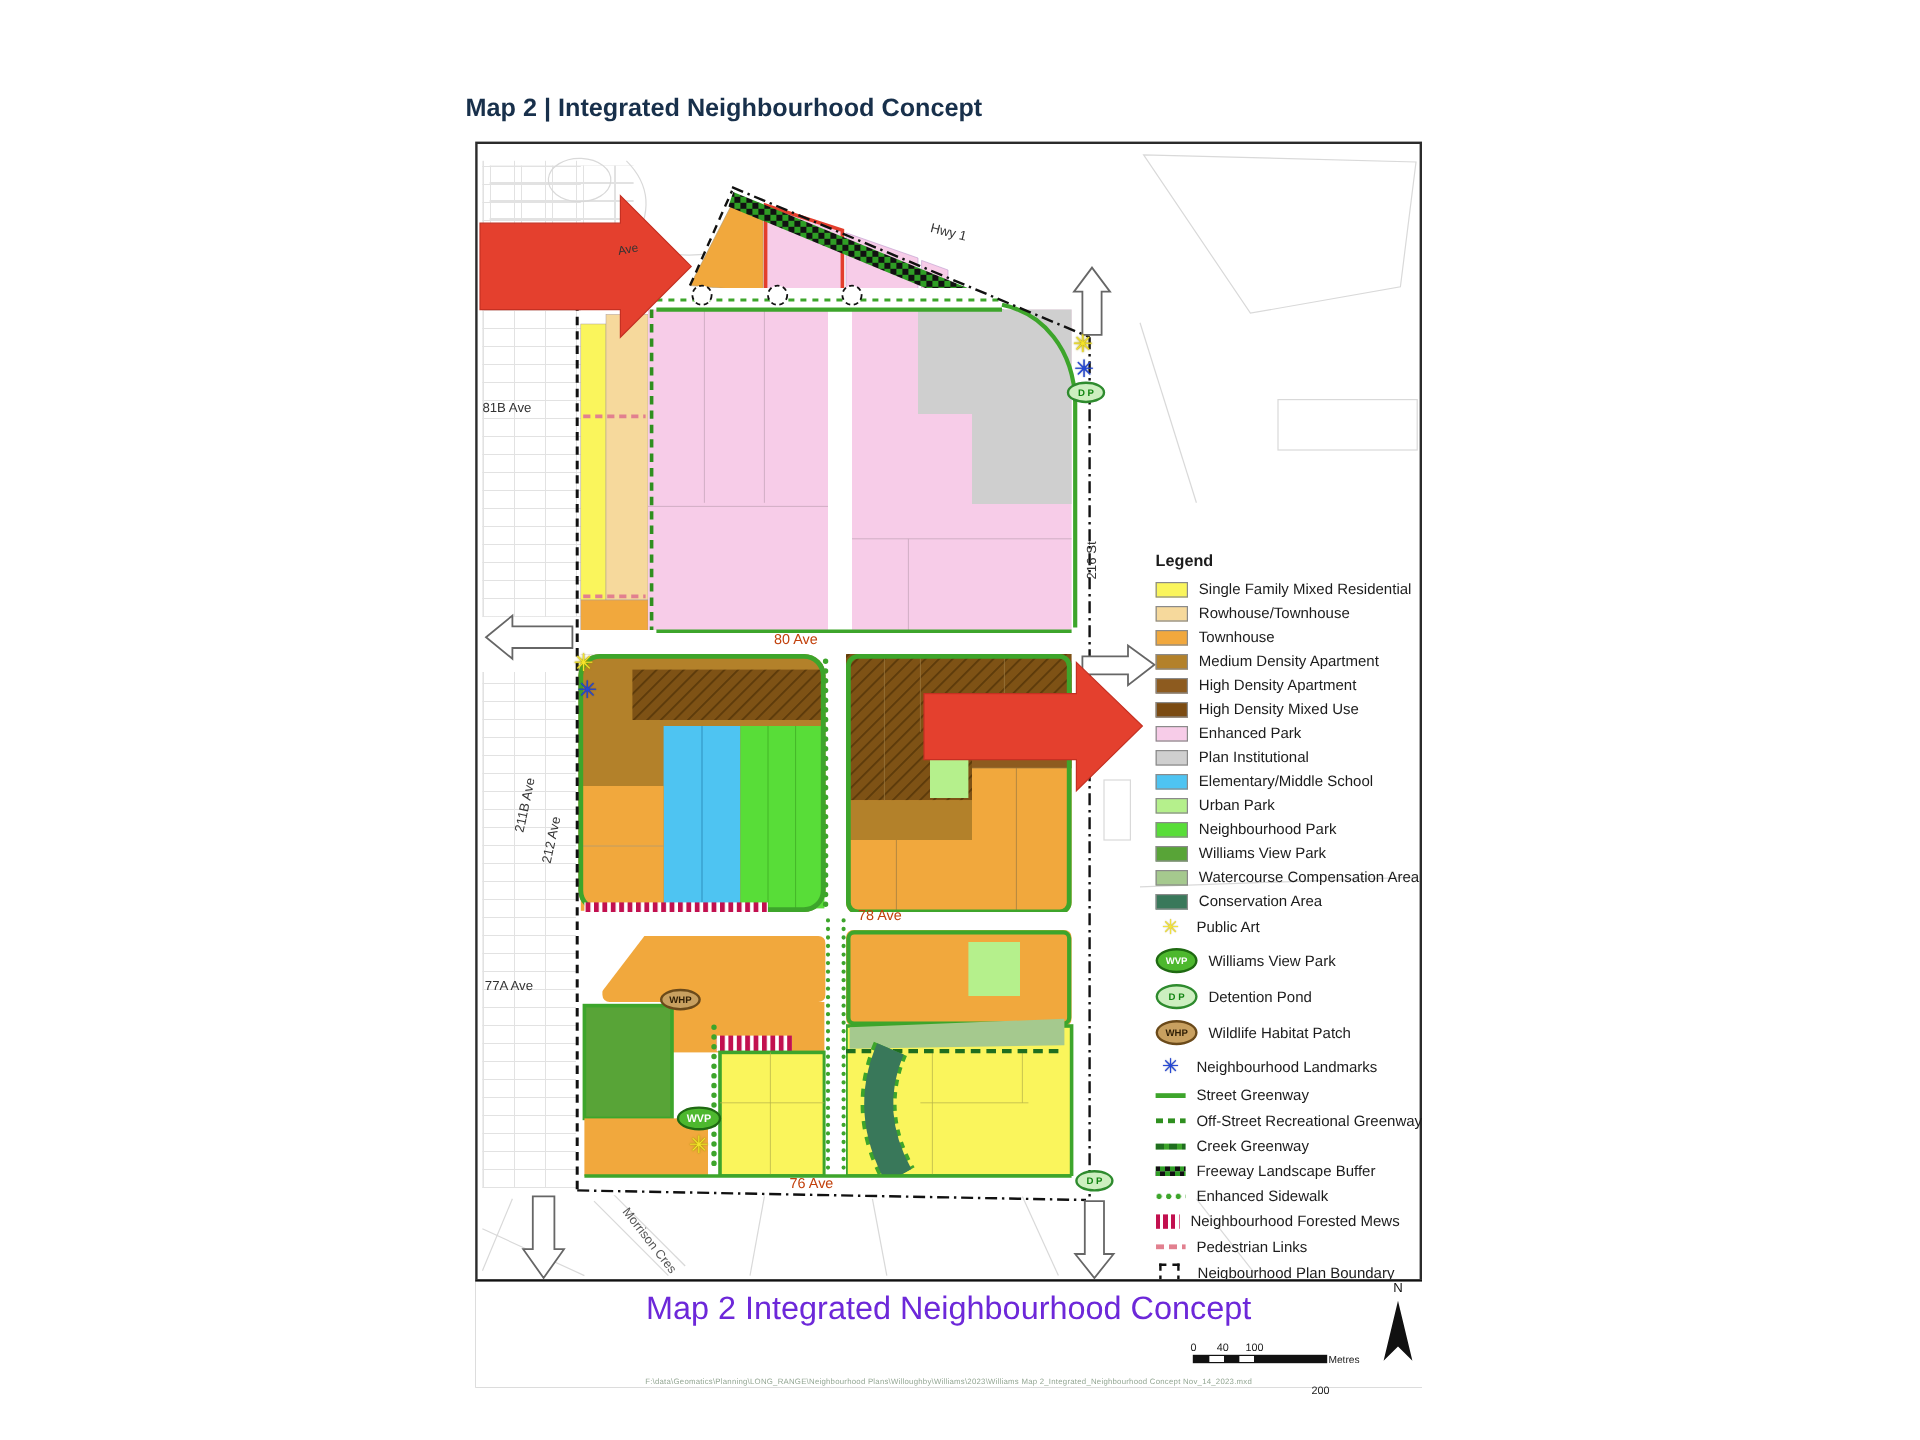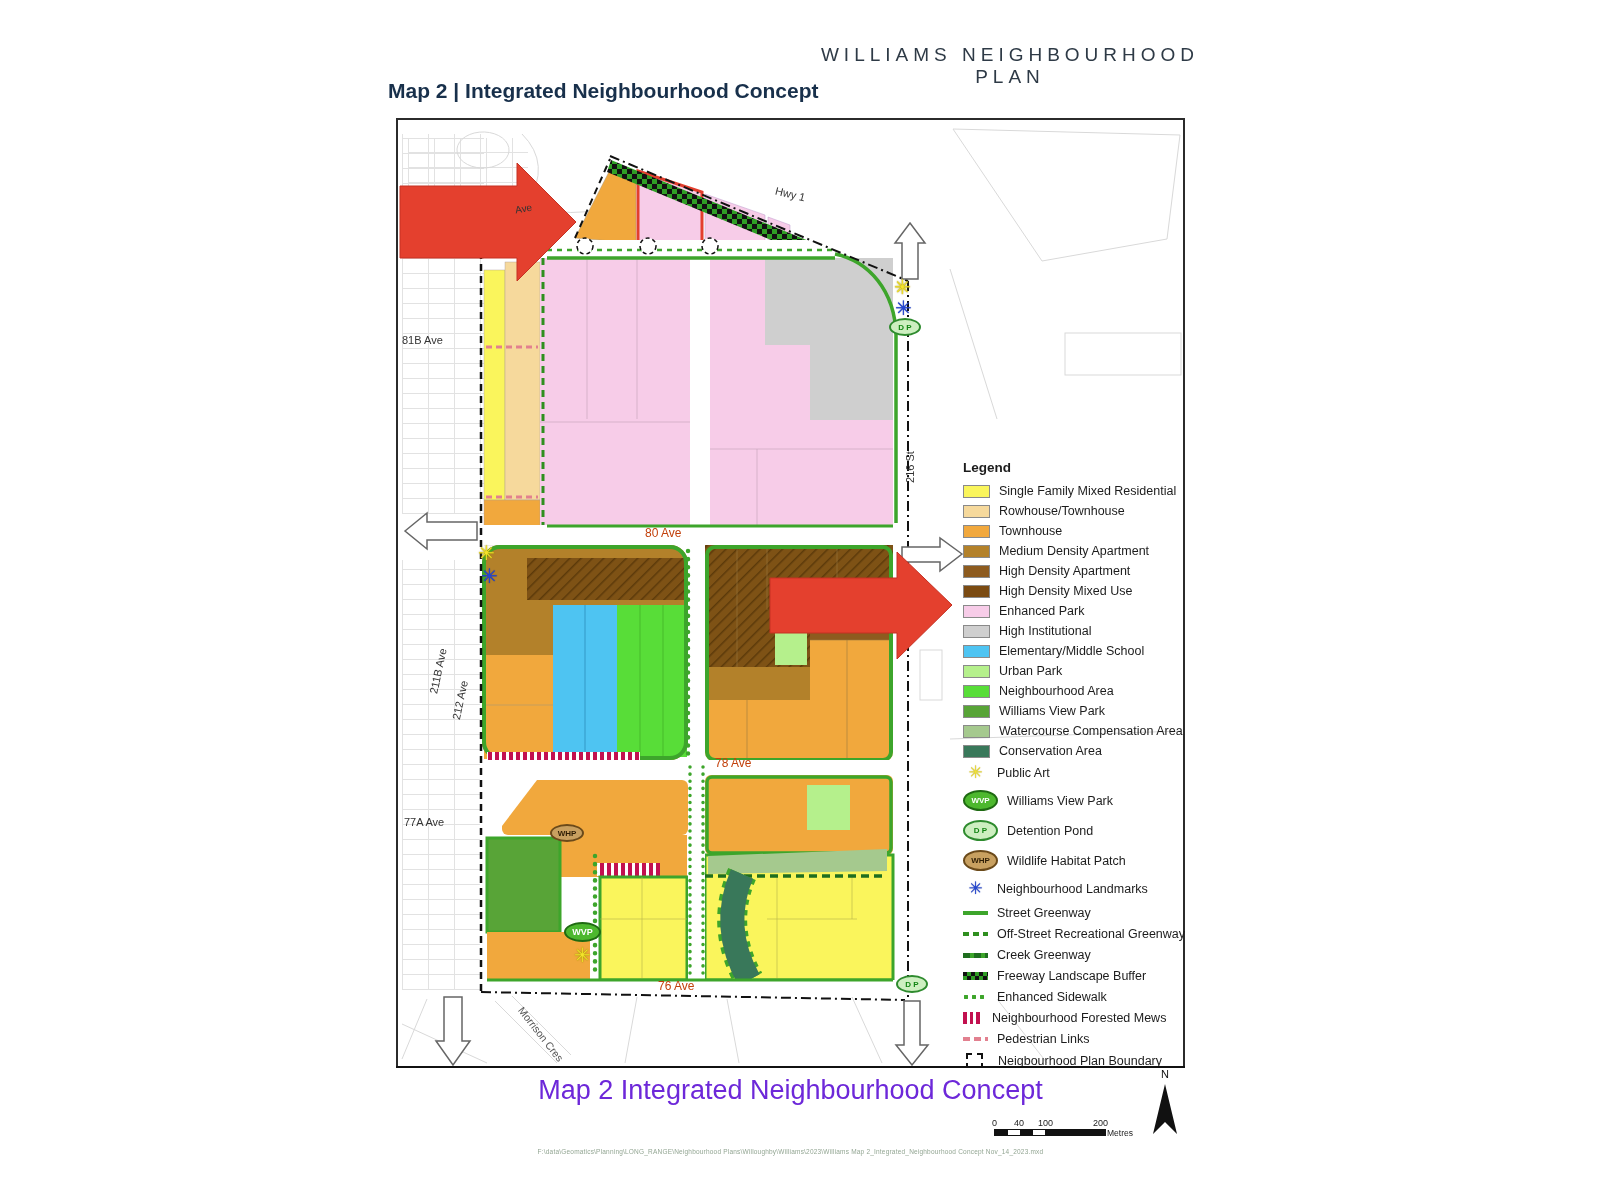--- a/index.html
+++ b/index.html
@@ -56,21 +56,20 @@
   .seg{height:100%;}
   #scale-unit{position:absolute;left:113px;top:10px;font-size:8.5px;}
   #northarrow{position:absolute;left:752px;top:0px;width:34px;height:72px;text-align:center;font-size:11px;color:#111;}
   #footer-path{left:396px;top:1148px;width:789px;text-align:center;font-size:6.5px;color:#93a693;letter-spacing:.2px;}
 </style>
 </head>
 <body>
 
 <div id="page">
 
-  <div class="abs" id="plan-title">WILLIAMS NEIGHBOURHOOD PLAN</div>
   <div class="abs" id="map-doc-title">Map 2 | Integrated Neighbourhood Concept</div>
 
   <div class="abs" id="frame">
     <div class="abs parcel-strip" style="left:4px;top:14px;width:82px;height:380px;"></div>
     <div class="abs parcel-strip" style="left:4px;top:440px;width:78px;height:430px;"></div>
     <div class="abs parcel-strip" style="left:10px;top:18px;width:120px;height:90px;"></div>
   </div>
 
   <svg class="abs" id="map-svg" width="787" height="947" viewBox="0 0 787 947">
     <defs>
@@ -295,33 +294,33 @@
         <div class="li li-fill">
           <span class="sw sw-fill" style="background: rgb(123, 75, 18);"></span>
           <span class="li-label">High Density Mixed Use</span>
         </div>
         <div class="li li-fill">
           <span class="sw sw-fill" style="background: rgb(247, 204, 232);"></span>
           <span class="li-label">Enhanced Park</span>
         </div>
         <div class="li li-fill">
           <span class="sw sw-fill" style="background: rgb(207, 207, 207);"></span>
-          <span class="li-label">High Institutional</span>
+          <span class="li-label">Plan Institutional</span>
         </div>
         <div class="li li-fill">
           <span class="sw sw-fill" style="background: rgb(78, 196, 242);"></span>
           <span class="li-label">Elementary/Middle School</span>
         </div>
         <div class="li li-fill">
           <span class="sw sw-fill" style="background: rgb(181, 240, 140);"></span>
           <span class="li-label">Urban Park</span>
         </div>
         <div class="li li-fill">
           <span class="sw sw-fill" style="background: rgb(88, 221, 56);"></span>
-          <span class="li-label">Neighbourhood Area</span>
+          <span class="li-label">Neighbourhood Park</span>
         </div>
         <div class="li li-fill">
           <span class="sw sw-fill" style="background: rgb(88, 164, 55);"></span>
           <span class="li-label">Williams View Park</span>
         </div>
         <div class="li li-fill">
           <span class="sw sw-fill" style="background: rgb(165, 201, 142);"></span>
           <span class="li-label">Watercourse Compensation Area</span>
         </div>
         <div class="li li-fill">
@@ -382,21 +381,21 @@
         </div>
       </div>
   </div>
 
   <div class="abs" id="bottombar">
     <div id="bottom-title">Map 2 Integrated Neighbourhood Concept</div>
     <div id="scalebar">
       <span class="tick" style="left:-2px;">0</span>
       <span class="tick" style="left:20px;">40</span>
       <span class="tick" style="left:44px;">100</span>
-      <span class="tick" style="left:99px;">200</span>
+      <span class="tick" style="left:99px;margin-top:36px;">200</span>
       <div id="scale-strip">
         <div class="seg" style="width:13px;background:#111;"></div>
         <div class="seg" style="width:12px;background:#fff;"></div>
         <div class="seg" style="width:13px;background:#111;"></div>
         <div class="seg" style="width:12px;background:#fff;"></div>
         <div class="seg" style="width:60px;background:#111;"></div>
       </div>
       <span id="scale-unit">Metres</span>
     </div>
     <div id="northarrow">

